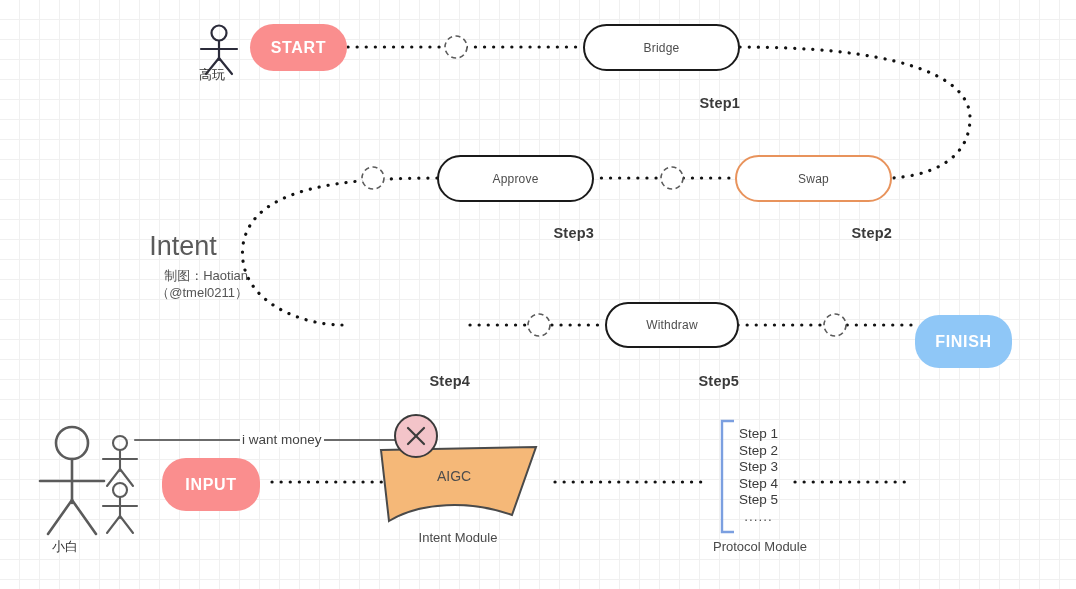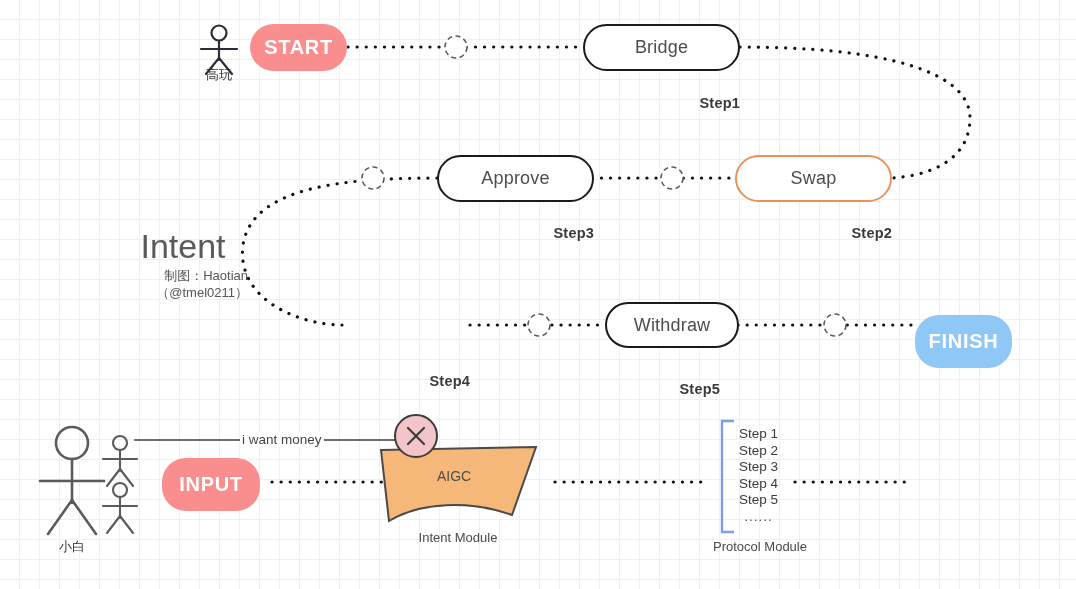--- a/index.html
+++ b/index.html
@@ -34,31 +34,31 @@
     box-sizing: border-box;
     display: flex;
     align-items: center;
     justify-content: center;
     text-align: center;
   }
   .pill {
     border-radius: 26px;
     background: #ffffff;
     border: 2.2px solid #1a1a1a;
-    font-size: 18px;
+    font-size: 12px;
     color: #4d4d4d;
     letter-spacing: 0.2px;
   }
   .pill.orange { border-color: #e8935c; }
   .pill.pink   { border-color: #e05580; }
   .term {
     border-radius: 24px;
     color: #ffffff;
     font-weight: bold;
-    font-size: 20px;
+    font-size: 16px;
     letter-spacing: 0.7px;
     align-items: center;
   }
   .term.red  { background: #fa8e8e; }
   .term.blue { background: #8fc7f7; }
   .steplabel {
     position: absolute;
     font-size: 14.5px;
     font-weight: bold;
     color: #3a3a3a;
@@ -71,37 +71,37 @@
     color: #4a4a4a;
     text-align: center;
     white-space: nowrap;
   }
   .title-block {
     position: absolute;
     text-align: center;
     color: #4a4a4a;
   }
   .title-main {
-    font-size: 34px;
+    font-size: 27px;
     line-height: 29px;
     color: #5a5a5a;
     font-weight: normal;
   }
   .title-sub {
     font-size: 13px;
     line-height: 17px;
     color: #555555;
     margin-top: 6px;
     text-align: right;
   }
   .figlabel {
     position: absolute;
     font-size: 13px;
     color: #333333;
-    text-align: center;
+    text-align: left;
     white-space: nowrap;
   }
   .proto-list {
     position: absolute;
     font-size: 13.5px;
     line-height: 16.5px;
     color: #3a3a3a;
     white-space: nowrap;
   }
   .proto-list div { text-align: left; }
@@ -230,21 +230,21 @@
   <div class="node pill" style="left:437px; top:155px; width:157px; height:47px;">
     <span>Approve</span>
   </div>
   <div class="steplabel" style="left:437px; top:225px; width:157px;">Step3</div>
 
   <div class="steplabel" style="left:340px; top:373px; width:130px;">Step4</div>
 
   <div class="node pill" style="left:605px; top:302px; width:134px; height:46px;">
     <span>Withdraw</span>
   </div>
-  <div class="steplabel" style="left:586px; top:373px; width:134px;margin-top:8px;">Step5</div>
+  <div class="steplabel" style="left:605px; top:373px; width:134px;">Step5</div>
 
   <div class="edge-label" style="left:240px; top:432px;">i want money</div>
 
   <div class="aigc-text" style="left:437px; top:468px;">AIGC</div>
 
   <div class="caption" style="left:388px; top:530px; width:140px;">Intent Module</div>
 
   <div class="proto-list" style="left:739px; top:426px;">
     <div>Step 1</div>
     <div>Step 2</div>

